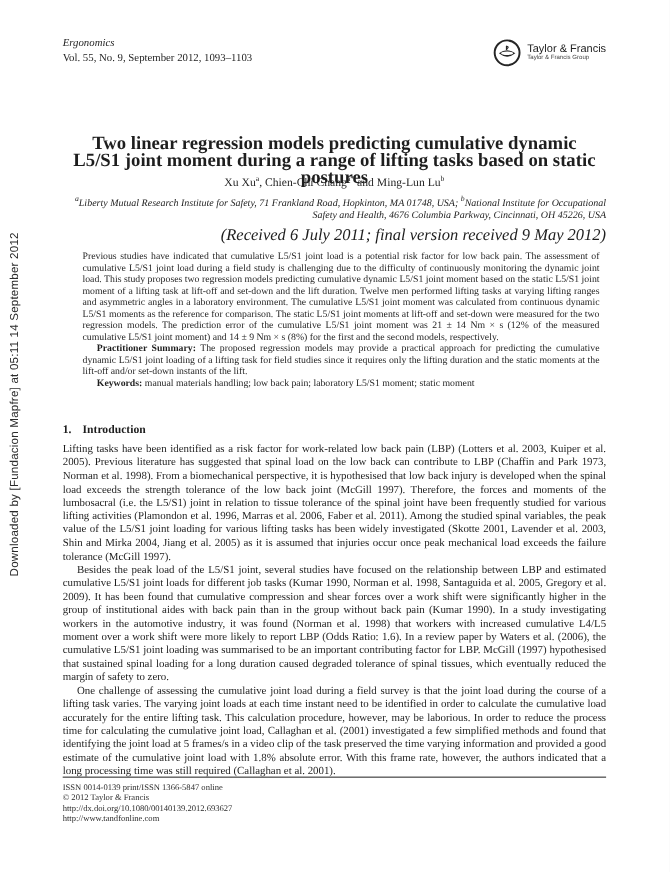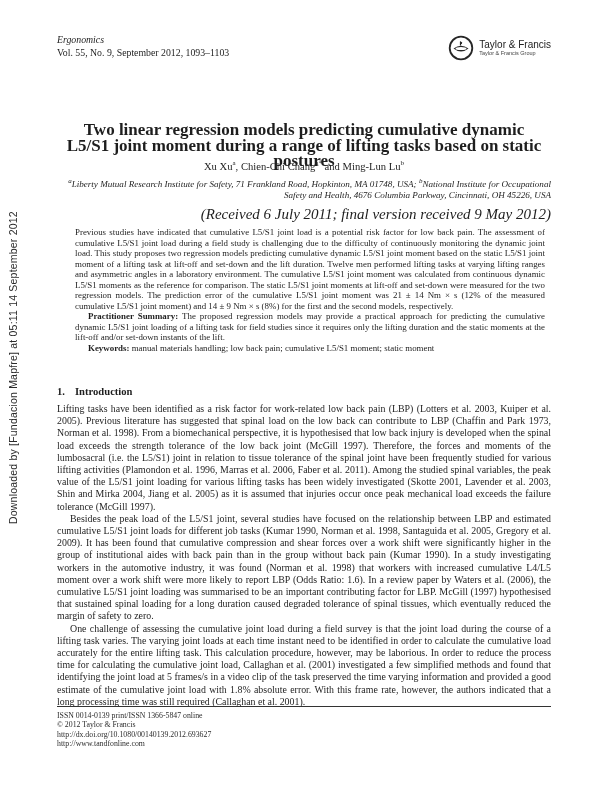--- a/index.html
+++ b/index.html
@@ -95,21 +95,21 @@
 
   <div class="authors"><span>Xu Xu</span><sup>a</sup><span>, Chien-Chi Chang</span><sup>a*</sup><span> and Ming-Lun Lu</span><sup>b</sup></div>
 
   <div class="affiliation"><sup>a</sup><span>Liberty Mutual Research Institute for Safety, 71 Frankland Road, Hopkinton, MA 01748, USA; </span><sup>b</sup><span>National Institute for Occupational Safety and Health, 4676 Columbia Parkway, Cincinnati, OH 45226, USA</span></div>
 
   <div class="received">(Received 6 July 2011; final version received 9 May 2012)</div>
 
   <div class="abstract-block">
     <p>Previous studies have indicated that cumulative L5/S1 joint load is a potential risk factor for low back pain. The assessment of cumulative L5/S1 joint load during a field study is challenging due to the difficulty of continuously monitoring the dynamic joint load. This study proposes two regression models predicting cumulative dynamic L5/S1 joint moment based on the static L5/S1 joint moment of a lifting task at lift-off and set-down and the lift duration. Twelve men performed lifting tasks at varying lifting ranges and asymmetric angles in a laboratory environment. The cumulative L5/S1 joint moment was calculated from continuous dynamic L5/S1 moments as the reference for comparison. The static L5/S1 joint moments at lift-off and set-down were measured for the two regression models. The prediction error of the cumulative L5/S1 joint moment was 21 ± 14 Nm × s (12% of the measured cumulative L5/S1 joint moment) and 14 ± 9 Nm × s (8%) for the first and the second models, respectively.</p>
     <p class="practitioner"><span class="runin">Practitioner Summary:</span><span> The proposed regression models may provide a practical approach for predicting the cumulative dynamic L5/S1 joint loading of a lifting task for field studies since it requires only the lifting duration and the static moments at the lift-off and/or set-down instants of the lift.</span></p>
-    <p class="keywords"><span class="runin">Keywords:</span><span> manual materials handling; low back pain; cumulative L5/S1 moment; static moment</span></p>
+    <p class="keywords"><span class="runin">Keywords:</span><span> manual materials handling; low back pain; laboratory L5/S1 moment; static moment</span></p>
   </div>
 
   <div class="section">
     <h2 class="section-heading"><span class="sec-num">1.</span><span>Introduction</span></h2>
     <div class="body-text">
         <p class="no-indent">Lifting tasks have been identified as a risk factor for work-related low back pain (LBP) (Lotters et al. 2003, Kuiper et al. 2005). Previous literature has suggested that spinal load on the low back can contribute to LBP (Chaffin and Park 1973, Norman et al. 1998). From a biomechanical perspective, it is hypothesised that low back injury is developed when the spinal load exceeds the strength tolerance of the low back joint (McGill 1997). Therefore, the forces and moments of the lumbosacral (i.e. the L5/S1) joint in relation to tissue tolerance of the spinal joint have been frequently studied for various lifting activities (Plamondon et al. 1996, Marras et al. 2006, Faber et al. 2011). Among the studied spinal variables, the peak value of the L5/S1 joint loading for various lifting tasks has been widely investigated (Skotte 2001, Lavender et al. 2003, Shin and Mirka 2004, Jiang et al. 2005) as it is assumed that injuries occur once peak mechanical load exceeds the failure tolerance (McGill 1997).</p>
         <p>Besides the peak load of the L5/S1 joint, several studies have focused on the relationship between LBP and estimated cumulative L5/S1 joint loads for different job tasks (Kumar 1990, Norman et al. 1998, Santaguida et al. 2005, Gregory et al. 2009). It has been found that cumulative compression and shear forces over a work shift were significantly higher in the group of institutional aides with back pain than in the group without back pain (Kumar 1990). In a study investigating workers in the automotive industry, it was found (Norman et al. 1998) that workers with increased cumulative L4/L5 moment over a work shift were more likely to report LBP (Odds Ratio: 1.6). In a review paper by Waters et al. (2006), the cumulative L5/S1 joint loading was summarised to be an important contributing factor for LBP. McGill (1997) hypothesised that sustained spinal loading for a long duration caused degraded tolerance of spinal tissues, which eventually reduced the margin of safety to zero.</p>
         <p>One challenge of assessing the cumulative joint load during a field survey is that the joint load during the course of a lifting task varies. The varying joint loads at each time instant need to be identified in order to calculate the cumulative load accurately for the entire lifting task. This calculation procedure, however, may be laborious. In order to reduce the process time for calculating the cumulative joint load, Callaghan et al. (2001) investigated a few simplified methods and found that identifying the joint load at 5 frames/s in a video clip of the task preserved the time varying information and provided a good estimate of the cumulative joint load with 1.8% absolute error. With this frame rate, however, the authors indicated that a long processing time was still required (Callaghan et al. 2001).</p>
       </div>
   </div>

